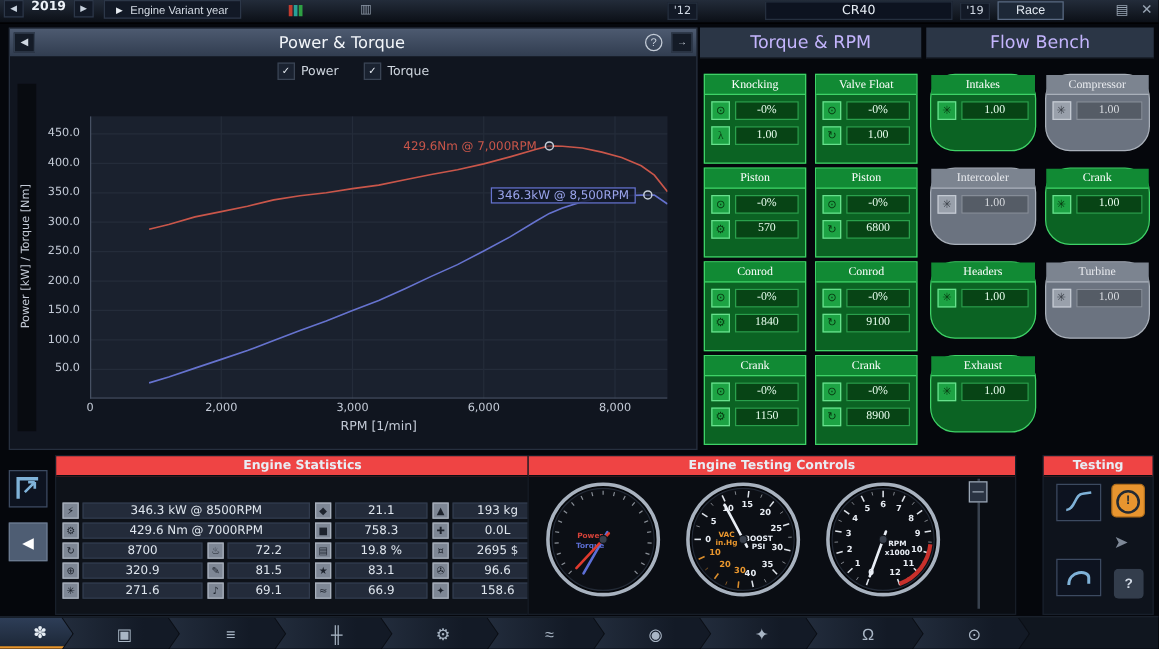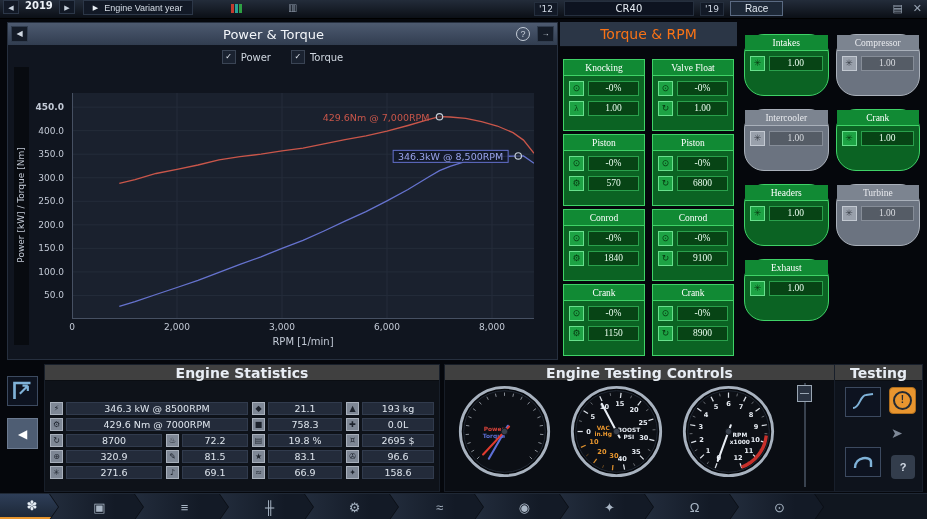--- a/index.html
+++ b/index.html
@@ -11,31 +11,31 @@
     border-bottom:1px solid #000;display:flex;align-items:flex-start;gap:4px;padding:0 3px;font-size:10px;}
   .tb-btn{height:14px;min-width:16px;background:#121926;border:1px solid #2c3748;color:#c8d2de;font-size:7px;line-height:11px;padding:0 3px;}
   .tb-year{font-weight:bold;color:#edf2f8;margin:0 2px;font-size:10px;}
   .tb-variant{display:flex;align-items:center;gap:6px;height:15px;background:#121926;border:1px solid #2c3748;color:#d6dde6;font-size:9px;padding:0 9px;margin-left:4px;}
   .tb-variant .play{font-size:7px;color:#e8edf3;}
   .tb-markers{position:absolute;left:231px;top:4px;display:flex;gap:1px;}
   .tb-markers i{width:3px;height:9px;display:block;}
   .tb-gamepad{position:absolute;left:288px;top:2px;color:#8a95a4;font-size:10px;}
   .tb-cluster{position:absolute;left:534px;top:1px;display:flex;align-items:center;gap:6px;}
   .tb-chip{background:#121926;border:1px solid #252f3e;color:#cfd7e2;font-size:9px;padding:1px 4px;}
-  .tb-model{width:128px;text-align:center;background:#0d1320;border:1px solid #252f3e;color:#e8eef5;font-size:10px;padding:1px 0;}
+  .tb-model{width:128px;text-align:center;background:#0d1320;border:1px solid #252f3e;color:#e8eef5;font-size:10px;padding:1px 10px;margin-left:48px;}
   .tb-trim{background:#1d2837;border:1px solid #5a6a82;color:#e2e9f1;font-size:10px;padding:0 14px;height:15px;}
   .tb-icons{position:absolute;right:3px;top:1px;display:flex;align-items:center;gap:6px;}
   .tb-ico{background:none;border:none;color:#9aa6b5;font-size:11px;padding:0 2px;line-height:15px;}
 
   
   .panel{position:absolute;background:#10151f;border:1px solid #262f3e;}
-  .mini-head{height:15px;background:#404040;border-bottom:1px solid #0a0d12;font-size:14px;font-weight:bold;
+  .mini-head{height:15px;background:#ef4444;border-bottom:1px solid #0a0d12;font-size:10px;font-weight:bold;
     display:flex;align-items:center;justify-content:center;color:#e8edf4;}
   .big-head{height:24px;background:#2b3646;border-bottom:1px solid #0a0d12;font-size:14px;
-    display:flex;align-items:center;justify-content:center;color:#f97316;}
+    display:flex;align-items:center;justify-content:center;color:#c4b5fd;}
 
   
   .chart-panel{left:7px;top:22px;width:549px;height:336px;}
   .chart-head{position:absolute;left:0;top:0;right:0;height:22px;background:linear-gradient(#4d5a70,#313d50);
     display:flex;align-items:center;}
   .chart-title{flex:1;text-align:center;font-size:13px;color:#f2f5f9;}
   .ch-btn{width:17px;height:16px;background:#141b27;border:1px solid #303c4e;color:#cfd7e1;font-size:8px;line-height:14px;text-align:center;margin:0 3px;padding:0;}
   .ch-q{width:14px;height:14px;border:1px solid #c5cdd8;border-radius:50%;color:#c5cdd8;font-size:9px;line-height:13px;text-align:center;background:none;margin-right:4px;padding:0;}
   .legend{position:absolute;left:0;top:27px;right:0;display:flex;justify-content:center;gap:20px;align-items:center;}
   .leg{display:flex;align-items:center;gap:5px;font-size:10px;color:#cfd6df;}
@@ -74,21 +74,21 @@
   .lc-btn1{position:absolute;left:7px;top:14px;width:31px;height:30px;background:#0d1320;border:1px solid #3c4a60;padding:2px;}
   .lc-btn2{position:absolute;left:7px;top:56px;width:31px;height:31px;background:#4e5d73;border:1px solid #6b7a90;color:#fff;font-size:12px;line-height:28px;text-align:center;padding:0;}
   .stats-panel{position:absolute;left:44px;top:2px;width:394px;height:126px;background:#0e1219;border:1px solid #20293696;}
   .engine-name{position:absolute;left:3px;right:3px;top:17px;height:15px;background:#3e4b5e;font-size:11px;color:#f0f4f9;
     display:flex;align-items:center;justify-content:center;}
   .stats-grid{position:absolute;left:5px;top:37px;display:grid;grid-template-columns:112px 82px 90px 88px;gap:3px 4px;}
   .stat-cell{display:flex;gap:3px;height:13px;}
   .stat-cell.span2{grid-column:span 2;}
   .s-chip{width:13px;height:13px;background:#7e8795;border:1px solid #a9b1bd;color:#1d232d;font-size:8px;line-height:11px;text-align:center;box-sizing:border-box;}
   .s-val{flex:1;background:#232b3a;border:1px solid #313b4d;color:#dfe6ee;font-size:9.5px;line-height:11px;text-align:center;box-sizing:border-box;}
-  .controls-panel{position:absolute;left:444px;top:2px;width:389px;height:126px;background:#0a0d13;border:1px solid #20293696;}
+  .controls-panel{position:absolute;left:422px;top:2px;width:389px;height:126px;background:#0a0d13;border:1px solid #20293696;}
   .gauges{position:absolute;left:6px;top:19px;display:flex;gap:17px;padding-left:6px;}
   .gauge{width:95px;height:95px;}
   .throttle{position:absolute;left:352px;top:18px;width:16px;height:104px;}
   .throttle-track{position:absolute;left:7px;top:0;width:2px;height:104px;background:#39424f;}
   .throttle-thumb{position:absolute;left:0;top:2px;width:15px;height:17px;background:#2a3342;border:1px solid #9aa6b4;box-sizing:border-box;}
   .throttle-thumb::after{content:"";position:absolute;left:2px;right:2px;top:7px;height:1px;background:#9aa6b4;}
   .testing-panel{position:absolute;left:834px;top:2px;width:87px;height:126px;background:#0e131c;border:1px solid #20293696;}
   .tp-btn{position:absolute;padding:0;cursor:pointer;}
   .tp-outline{background:#0d1320;border:1px solid #3c4a60;}
   .tp-alert{left:54px;top:22px;width:27px;height:27px;background:#e8952f;border:1px solid #b06e1c;border-radius:4px;}
@@ -157,21 +157,21 @@
     <div class="ylabel">Power [kW] / Torque [Nm]</div>
     <div class="yticks" id="yticksBox">
         <div style="top: 197.458px;">50.0</div>
         <div style="top: 173.917px;">100.0</div>
         <div style="top: 150.375px;">150.0</div>
         <div style="top: 126.833px;">200.0</div>
         <div style="top: 103.292px;">250.0</div>
         <div style="top: 79.75px;">300.0</div>
         <div style="top: 56.2083px;">350.0</div>
         <div style="top: 32.6667px;">400.0</div>
-        <div style="top: 9.125px; font-weight: bold;">450.0</div>
+        <div style="top: 9.125px;">450.0</div>
       </div>
     <div class="plot" id="plotBox">
       <svg id="plotSvg" width="462" height="226" viewBox="0 0 462 226">
           <line x1="0" y1="202.45833333333334" x2="462" y2="202.45833333333334" stroke="#242c3a" stroke-width="1"></line>
           <line x1="0" y1="178.91666666666666" x2="462" y2="178.91666666666666" stroke="#242c3a" stroke-width="1"></line>
           <line x1="0" y1="155.375" x2="462" y2="155.375" stroke="#242c3a" stroke-width="1"></line>
           <line x1="0" y1="131.83333333333331" x2="462" y2="131.83333333333331" stroke="#242c3a" stroke-width="1"></line>
           <line x1="0" y1="108.29166666666666" x2="462" y2="108.29166666666666" stroke="#242c3a" stroke-width="1"></line>
           <line x1="0" y1="84.75" x2="462" y2="84.75" stroke="#242c3a" stroke-width="1"></line>
           <line x1="0" y1="61.20833333333334" x2="462" y2="61.20833333333334" stroke="#242c3a" stroke-width="1"></line>
@@ -289,20 +289,21 @@
           </div>
           <div class="g-row">
             <span class="g-chip">↻</span>
             <div class="g-val">8900</div>
           </div>
         </article>
       </div>
   </section>
 
   <section class="side-panel f-panel">
+    <div class="big-head">Flow Bench</div>
     <div class="cards" id="flowCards">
         <article class="g-card short">
           <div class="g-title">Intakes</div>
           <div class="g-row">
             <span class="g-chip">✳</span>
             <div class="g-val">1.00</div>
           </div>
         </article>
         <article class="g-card short disabled">
           <div class="g-title">Compressor</div>

